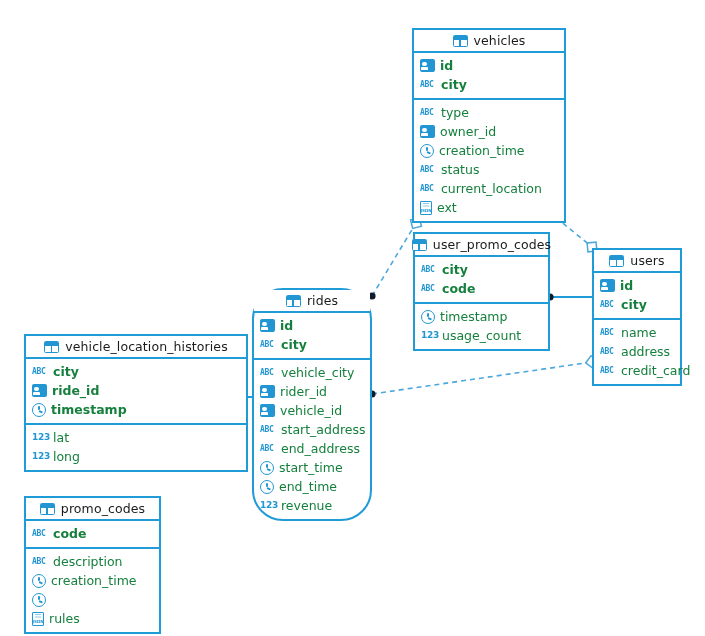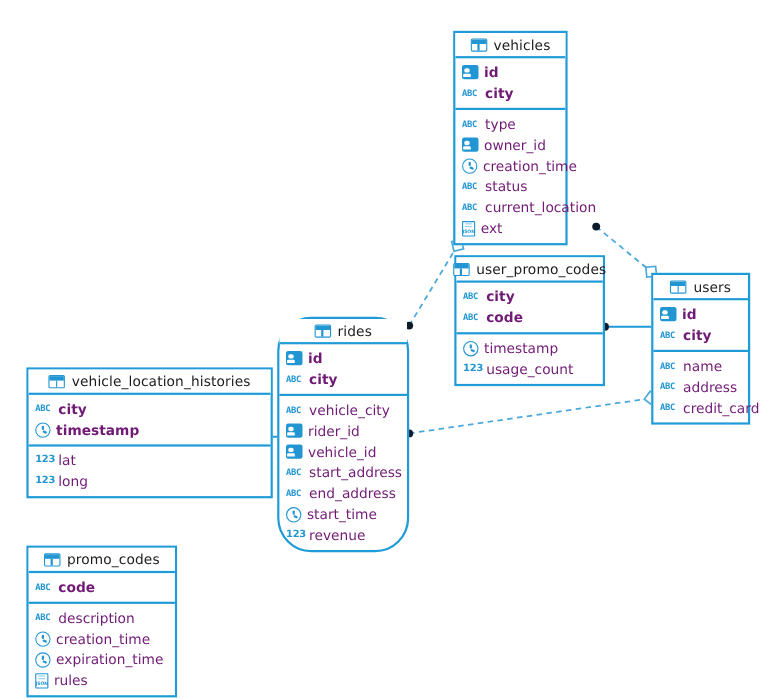--- a/index.html
+++ b/index.html
@@ -31,21 +31,21 @@
   .tbl-title{
     font-size:12.5px;color:#1b1b1b;white-space:nowrap;letter-spacing:.1px;
   }
   .tbl-section{box-sizing:border-box;padding:3px 0 4px 0;}
   .tbl-section.pk{border-bottom:2px solid #1f9bd7;}
   .col-row{
     display:flex;align-items:center;gap:5px;
     height:19px;padding:0 5px 0 6px;
     white-space:nowrap;
   }
-  .col-name{font-size:12.5px;color:#701a75;line-height:19px;}
+  .col-name{font-size:12.5px;color:#15803d;line-height:19px;}
   .pk .col-name{font-weight:bold;}
 
   
   .ico{flex:0 0 auto;display:inline-block;position:relative;}
 
   
   .ico-table{width:15px;height:12px;border:1.5px solid #2196d3;border-radius:1.5px;background:#ffffff;box-sizing:border-box;}
   .ico-table::before{content:"";position:absolute;left:0;top:0;right:0;height:4px;background:#2196d3;}
   .ico-table::after{content:"";position:absolute;left:5.5px;top:4px;width:1.5px;bottom:0;background:#2196d3;}
 
@@ -108,21 +108,21 @@
       <g>
         <line x1="550" y1="297" x2="592" y2="297" stroke="#1f9bd7" stroke-width="1.8"></line>
         <circle cx="550" cy="297" r="3.6" fill="#0d1b2a"></circle>
       </g>
       <g>
         <line x1="216" y1="397" x2="252" y2="397" stroke="#1f9bd7" stroke-width="1.8"></line>
         <circle cx="216" cy="397" r="3.6" fill="#0d1b2a"></circle>
       </g>
     </svg>
   <div id="nodes">
-      <div class="table-node" style="left: 412px; top: 28px; width: 104px;">
+      <div class="table-node" style="left: 412px; top: 28px; width: 154px;">
         <div class="tbl-header">
           <span class="ico ico-table"></span>
           <span class="tbl-title">vehicles</span>
         </div>
         <div class="tbl-section pk">
           <div class="col-row">
             <span class="ico ico-uuid"></span>
             <span class="col-name">id</span>
           </div>
           <div class="col-row">
@@ -277,40 +277,48 @@
             <span class="ico ico-abc">
               <span>ABC</span>
             </span>
             <span class="col-name">end_address</span>
           </div>
           <div class="col-row">
             <span class="ico ico-clock"></span>
             <span class="col-name">start_time</span>
           </div>
           <div class="col-row">
+            <span class="ico ico-clock"></span>
+            <span class="col-name">end_time</span>
+          </div>
+          <div class="col-row">
             <span class="ico ico-num">
               <span>123</span>
             </span>
             <span class="col-name">revenue</span>
           </div>
         </div>
       </div>
       <div class="table-node" style="left: 24px; top: 334px; width: 224px;">
         <div class="tbl-header">
           <span class="ico ico-table"></span>
           <span class="tbl-title">vehicle_location_histories</span>
         </div>
         <div class="tbl-section pk">
           <div class="col-row">
             <span class="ico ico-abc">
               <span>ABC</span>
             </span>
             <span class="col-name">city</span>
           </div>
           <div class="col-row">
+            <span class="ico ico-uuid"></span>
+            <span class="col-name">ride_id</span>
+          </div>
+          <div class="col-row">
             <span class="ico ico-clock"></span>
             <span class="col-name">timestamp</span>
           </div>
         </div>
         <div class="tbl-section">
           <div class="col-row">
             <span class="ico ico-num">
               <span>123</span>
             </span>
             <span class="col-name">lat</span>
@@ -342,21 +350,20 @@
               <span>ABC</span>
             </span>
             <span class="col-name">description</span>
           </div>
           <div class="col-row">
             <span class="ico ico-clock"></span>
             <span class="col-name">creation_time</span>
           </div>
           <div class="col-row">
             <span class="ico ico-clock"></span>
-            <span class="col-name">expiration_time</span>
           </div>
           <div class="col-row">
             <span class="ico ico-json"></span>
             <span class="col-name">rules</span>
           </div>
         </div>
       </div>
     </div>
 </div>
 

